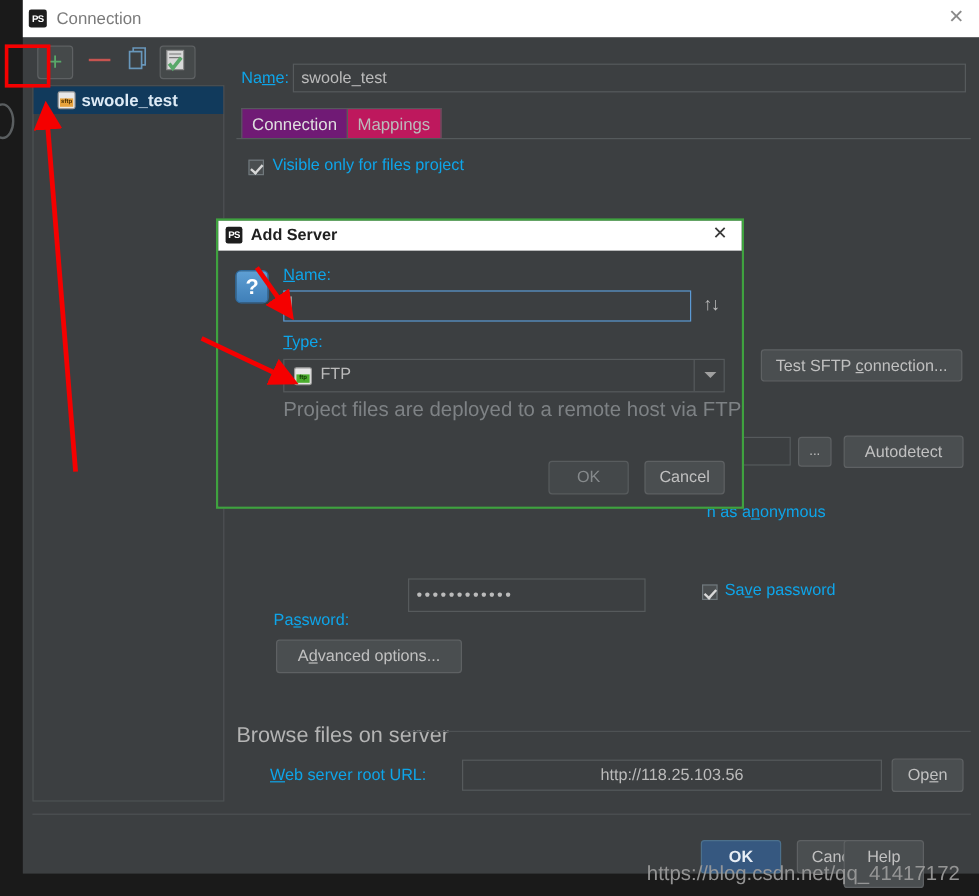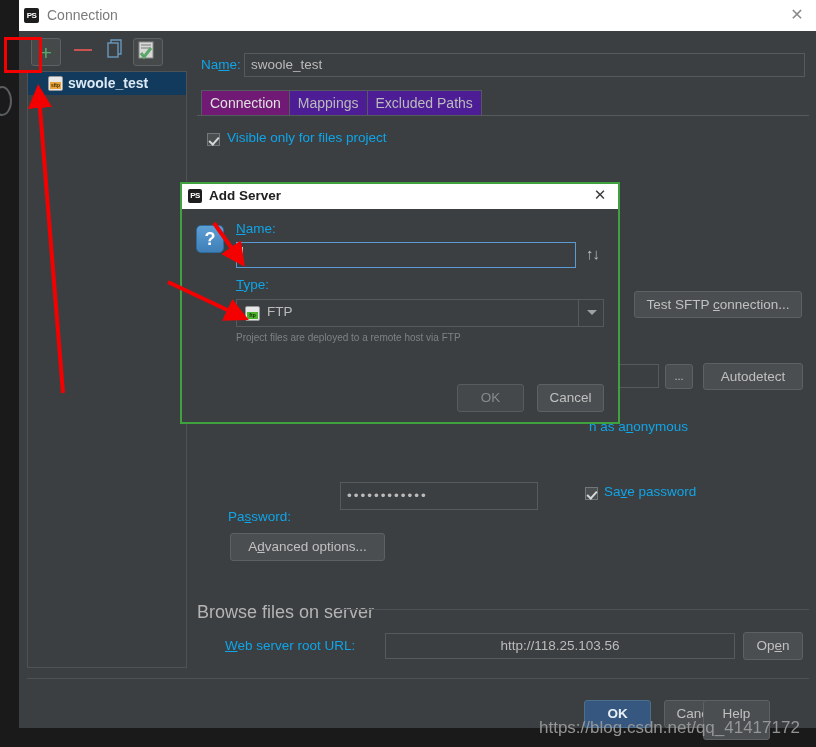--- a/index.html
+++ b/index.html
@@ -65,21 +65,21 @@
   .combo .ctext{position:absolute;left:30px;top:3px;font-size:13.5px;color:#bbbbbb;}
 
   
   #name-label{left:4px;top:17px;}
   #name-field{left:47px;top:13px;width:561px;}
 
   
   #tabs{position:absolute;left:4px;top:50px;height:25px;}
   .tab{position:relative;float:left;height:25px;line-height:24px;padding:0 8px;font-size:14px;
     color:#bbbbbb;border:1px solid #555a5c;border-bottom:none;box-sizing:border-box;cursor:pointer;
-    background:#4c1d95;margin-right:-1px;}
+    background:#be185d;margin-right:-1px;}
   .tab.active{background:#701a75;color:#e0e0e0;}
   #tabline{position:absolute;left:0;top:75px;width:612px;height:1px;background:#555a5c;}
 
   
   .cbx{position:absolute;width:13px;height:13px;background:#4a4e50;border:1px solid #70787c;
     box-sizing:border-box;cursor:pointer;}
   .cbx:after{content:"";position:absolute;left:3px;top:1px;width:4px;height:8px;
     border:solid #d8d8d8;border-width:0 2px 2px 0;transform:rotate(42deg);}
   #vis-cbx{left:10px;top:93px;}
   #vis-label{left:30px;top:90px;}
@@ -135,21 +135,21 @@
   #swap-icon{position:absolute;left:404px;top:36px;font-size:15px;color:#bbbbbb;cursor:pointer;
     letter-spacing:-1px;}
   #dlg-type-label{position:absolute;left:54px;top:68px;}
   #dlg-type-combo{position:absolute;left:54px;top:90px;width:368px;height:28px;}
   .ftp-icon{position:absolute;width:15px;height:15px;border-radius:2px;background:#e8e8e8;
     border:1px solid #9a9a9a;box-sizing:border-box;}
   .ftp-icon i{position:absolute;left:1px;bottom:1px;width:11px;height:7px;background:#4caf2f;
     font-style:normal;font-size:5px;line-height:7px;text-align:center;color:#0d3300;font-weight:bold;}
   #dlg-type-combo .ftp-icon{left:8px;top:6px;}
   #dlg-type-combo .ctext{top:4px;}
-  #dlg-hint{position:absolute;left:54px;top:123px;font-size:10px;color:#7e8285;}
+  #dlg-hint{position:absolute;left:54px;top:123px;font-size:17px;color:#7e8285;}
   #dlg-ok{position:absolute;left:275px;top:175px;width:67px;height:28px;line-height:26px;
     background:#44484a;border:1px solid #585c5e;border-radius:3px;color:#868a8c;font-size:13.5px;
     text-align:center;box-sizing:border-box;cursor:default;}
   #dlg-cancel{position:absolute;left:355px;top:175px;width:67px;height:28px;line-height:26px;}
 
   
   #annotations{position:absolute;left:0;top:0;width:816px;height:747px;pointer-events:none;}
 
   
   #watermark{position:absolute;left:539px;top:718px;font-size:17px;color:#9a9a9a;
@@ -206,21 +206,20 @@
   </div>
 
   <div id="pane">
 
     <div class="lbl" id="name-label">Na<u>m</u>e:</div>
     <div class="field" id="name-field">swoole_test</div>
 
     <div id="tabs">
       <div class="tab active">Connection</div>
       <div class="tab">Mappings</div>
-      <div class="tab">Excluded Paths</div>
     </div>
     <div id="tabline"></div>
 
     <div class="cbx" id="vis-cbx"></div>
     <div class="lbl" id="vis-label">Visible only for files project</div>
 
     <div class="lbl" id="type-label"><u>T</u>ype:</div>
     <div class="combo" id="type-combo">
       <span class="sftp-icon">
           <i>sftp</i>

